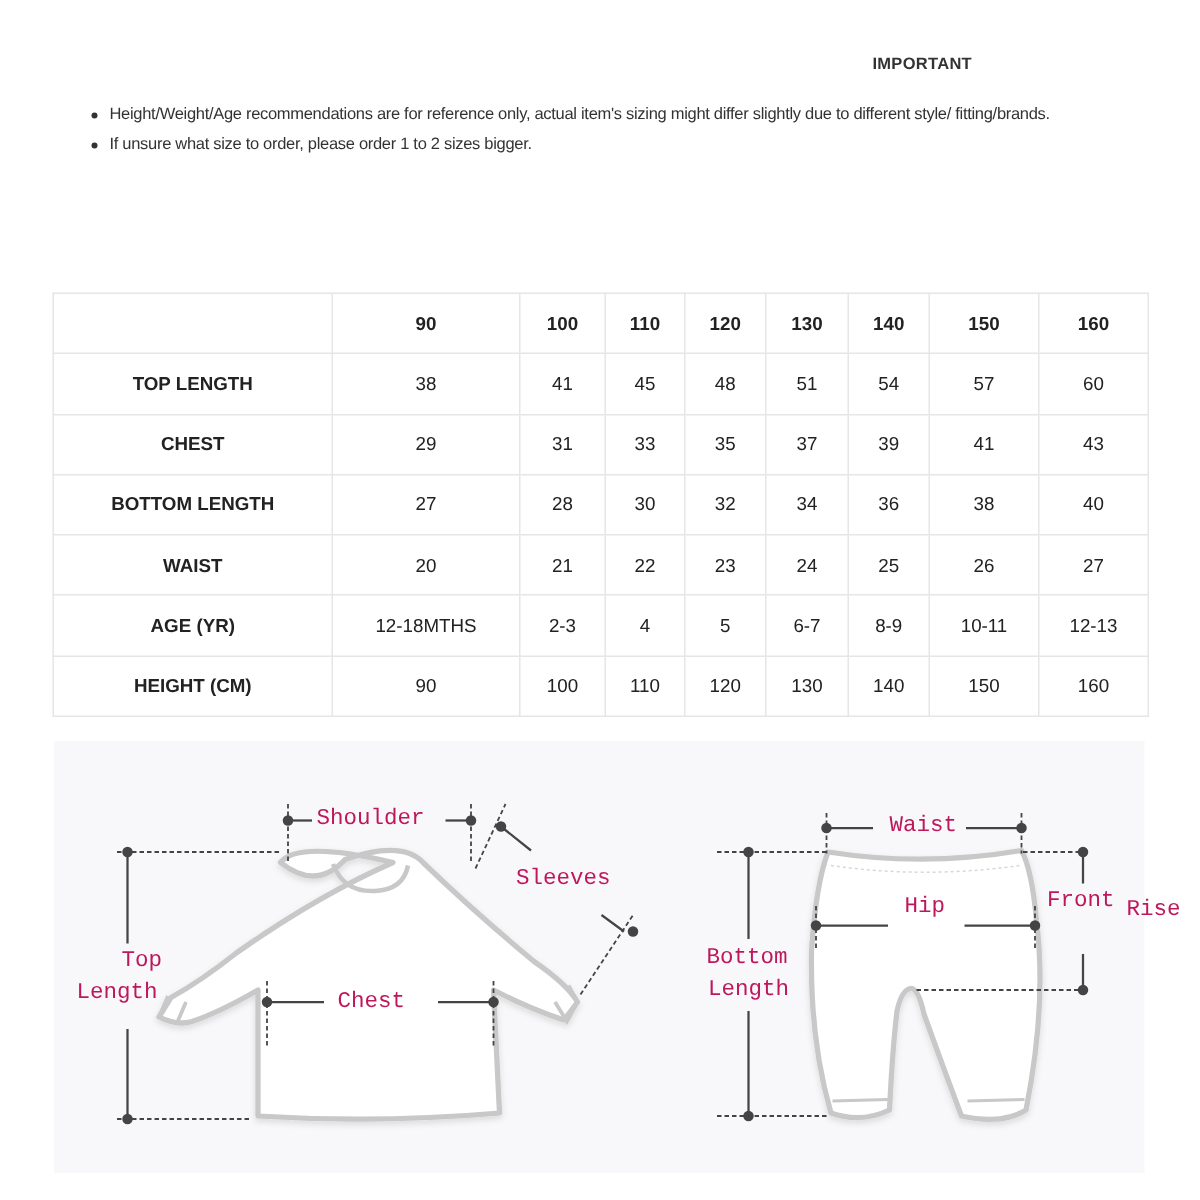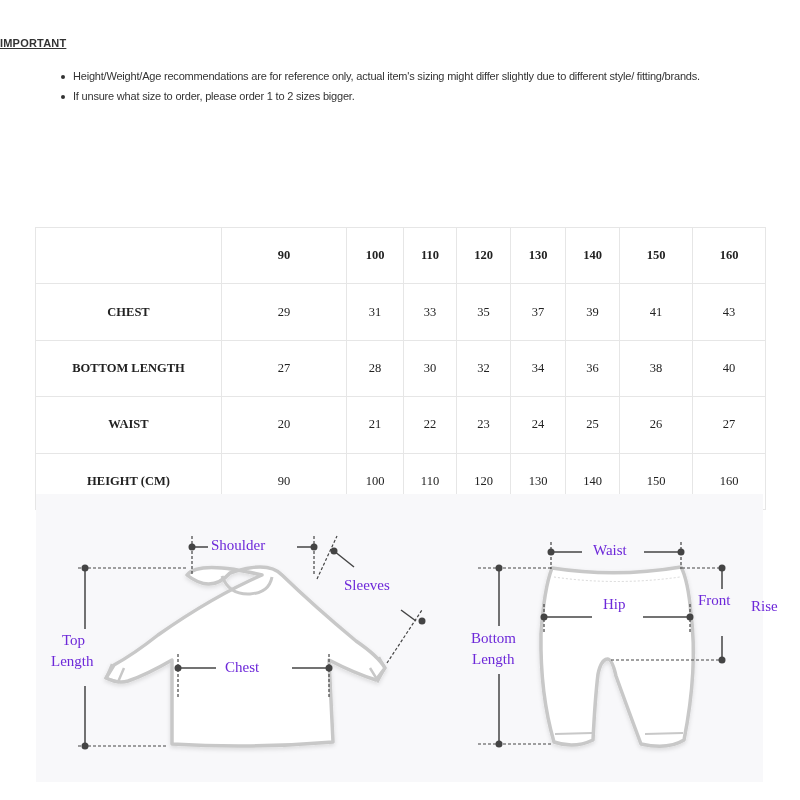--- a/index.html
+++ b/index.html
@@ -1,55 +1,54 @@
 <!DOCTYPE html>
 <html><head>
 <meta charset="utf-8">
 <style>
   * { box-sizing: border-box; margin: 0; padding: 0; }
   html, body { width: 800px; height: 800px; background: #ffffff; overflow: hidden; }
   body { position: relative; font-family: "Liberation Sans", sans-serif; color: #222; }
 
   .notice-title {
-    position: absolute; left: 0; top: 37px; width: 648px; text-align: left;
+    position: absolute; left: 0; top: 37px; width: 648px; text-align: right;
     font-size: 11px; font-weight: bold; letter-spacing: 0.2px; color: #333;
     font-family: "Liberation Sans", sans-serif;
-    text-decoration: underline;
   }
   .notice-list {
     position: absolute; left: 60px; top: 67px; width: 700px; list-style: none;
     font-size: 11px; line-height: 19.5px; color: #333;
     font-family: "Liberation Sans", sans-serif;
     letter-spacing: -0.2px;
   }
   .notice-list li { position: relative; padding-left: 13px; }
   .notice-list li::before {
     content: ""; position: absolute; left: 1px; top: 8px; width: 4px; height: 4px;
     border-radius: 50%; background: #333;
   }
 
   table.size-table {
     position: absolute; left: 35px; top: 195px; width: 730px; height: 283px;
     border-collapse: collapse; table-layout: fixed;
-    font-family: Liberation Serif, serif; font-size: 12.5px; color: #222; margin-top: 32px;
+    font-family: Liberation Sans, sans-serif; font-size: 12.5px; color: #222;
   }
   table.size-table td, table.size-table th {
     border: 1px solid #e6e6e6; text-align: center; vertical-align: middle; height: 35.4px;
     font-weight: normal;
   }
   table.size-table th { font-weight: bold; }
   table.size-table td.row-label { font-weight: bold; font-size: 12.5px; }
 
   .diagram-panel {
     position: absolute; left: 36px; top: 494px; width: 727px; height: 288px;
     background: #f8f8fa;
   }
   .diagram-panel svg { position: absolute; left: 0; top: 0; }
   .diag-label {
-    position: absolute; font-family: Liberation Serif, serif; font-size: 15px; color: #6d28d9;
+    position: absolute; font-family: Liberation Mono, monospace; font-size: 15px; color: #be185d;
     line-height: 21px; white-space: nowrap; background: transparent;
   }
 </style>
 </head>
 <body>
 
 <div class="notice-title">IMPORTANT</div>
 <ul class="notice-list">
   <li>Height/Weight/Age recommendations are for reference only, actual item's sizing might differ slightly due to different style/ fitting/brands.</li>
   <li>If unsure what size to order, please order 1 to 2 sizes bigger.</li>
@@ -72,20 +71,31 @@
       <th></th>
       <th>90</th>
       <th>100</th>
       <th>110</th>
       <th>120</th>
       <th>130</th>
       <th>140</th>
       <th>150</th>
       <th>160</th>
     </tr>
+  <tr>
+        <td class="row-label">TOP LENGTH</td>
+        <td>38</td>
+        <td>41</td>
+        <td>45</td>
+        <td>48</td>
+        <td>51</td>
+        <td>54</td>
+        <td>57</td>
+        <td>60</td>
+      </tr>
       <tr>
         <td class="row-label">CHEST</td>
         <td>29</td>
         <td>31</td>
         <td>33</td>
         <td>35</td>
         <td>37</td>
         <td>39</td>
         <td>41</td>
         <td>43</td>
@@ -104,20 +114,31 @@
       <tr>
         <td class="row-label">WAIST</td>
         <td>20</td>
         <td>21</td>
         <td>22</td>
         <td>23</td>
         <td>24</td>
         <td>25</td>
         <td>26</td>
         <td>27</td>
+      </tr>
+      <tr>
+        <td class="row-label">AGE (YR)</td>
+        <td>12-18MTHS</td>
+        <td>2-3</td>
+        <td>4</td>
+        <td>5</td>
+        <td>6-7</td>
+        <td>8-9</td>
+        <td>10-11</td>
+        <td>12-13</td>
       </tr>
       <tr>
         <td class="row-label">HEIGHT (CM)</td>
         <td>90</td>
         <td>100</td>
         <td>110</td>
         <td>120</td>
         <td>130</td>
         <td>140</td>
         <td>150</td>
@@ -235,21 +256,21 @@
         <circle cx="463" cy="250" r="3.5"></circle>
       <circle cx="508" cy="123" r="3.5"></circle>
         <circle cx="654" cy="123" r="3.5"></circle>
       <circle cx="686" cy="74" r="3.5"></circle>
         <circle cx="686" cy="166" r="3.5"></circle>
     </g>
   </svg>
 
   <div class="diag-label" style="left:175px; top:41px;">Shoulder</div>
   <div class="diag-label" style="left:308px; top:81px;">Sleeves</div>
-  <div class="diag-label" style="left:26px; top:136px; text-align:left; width:46px;">Top</div>
+  <div class="diag-label" style="left:26px; top:136px; text-align:right; width:46px;">Top</div>
   <div class="diag-label" style="left:15px; top:157px;">Length</div>
   <div class="diag-label" style="left:189px; top:163px;">Chest</div>
 
   <div class="diag-label" style="left:557px; top:46px;">Waist</div>
   <div class="diag-label" style="left:567px; top:100px;">Hip</div>
   <div class="diag-label" style="left:662px; top:96px;">Front</div>
   <div class="diag-label" style="left:667px; top:102px;margin-left:48px;">Rise</div>
   <div class="diag-label" style="left:435px; top:134px;text-align:center;">Bottom</div>
   <div class="diag-label" style="left:436px; top:155px;">Length</div>
 </div>

